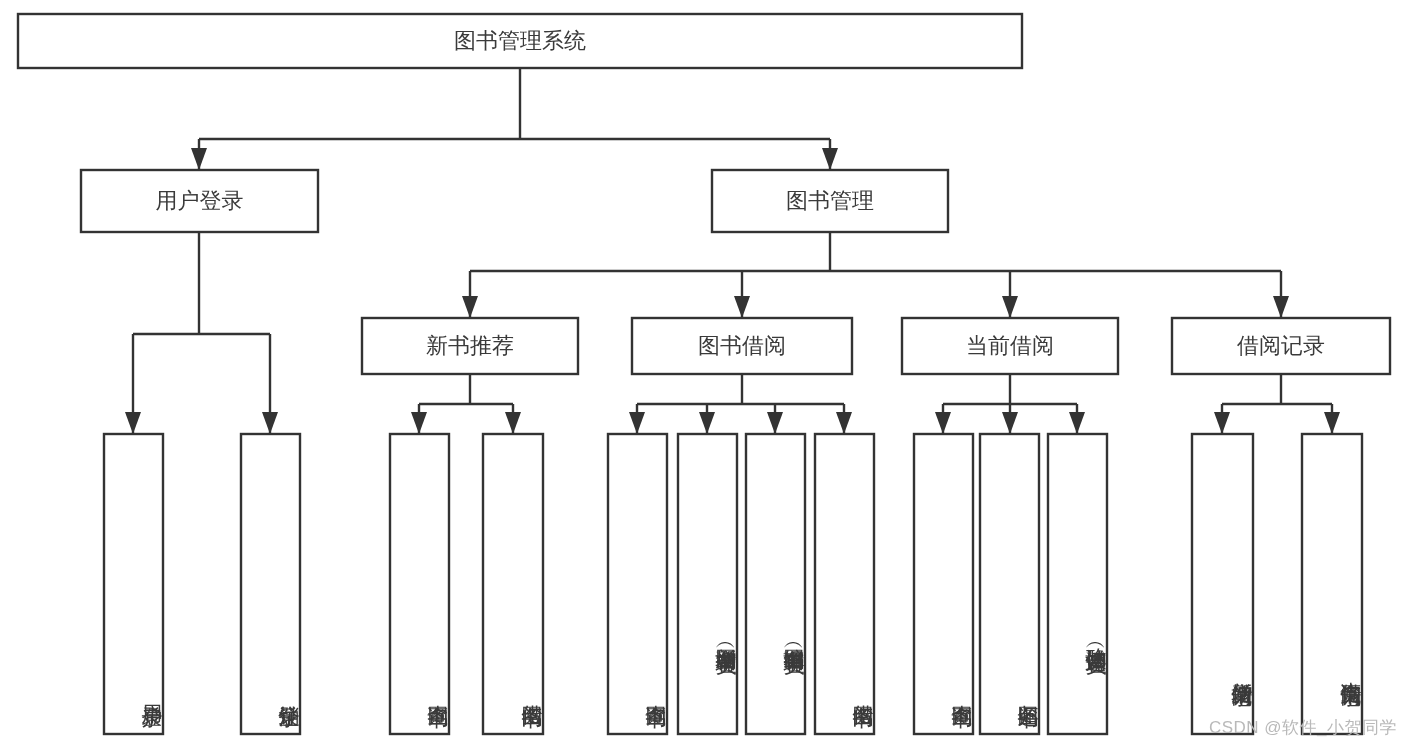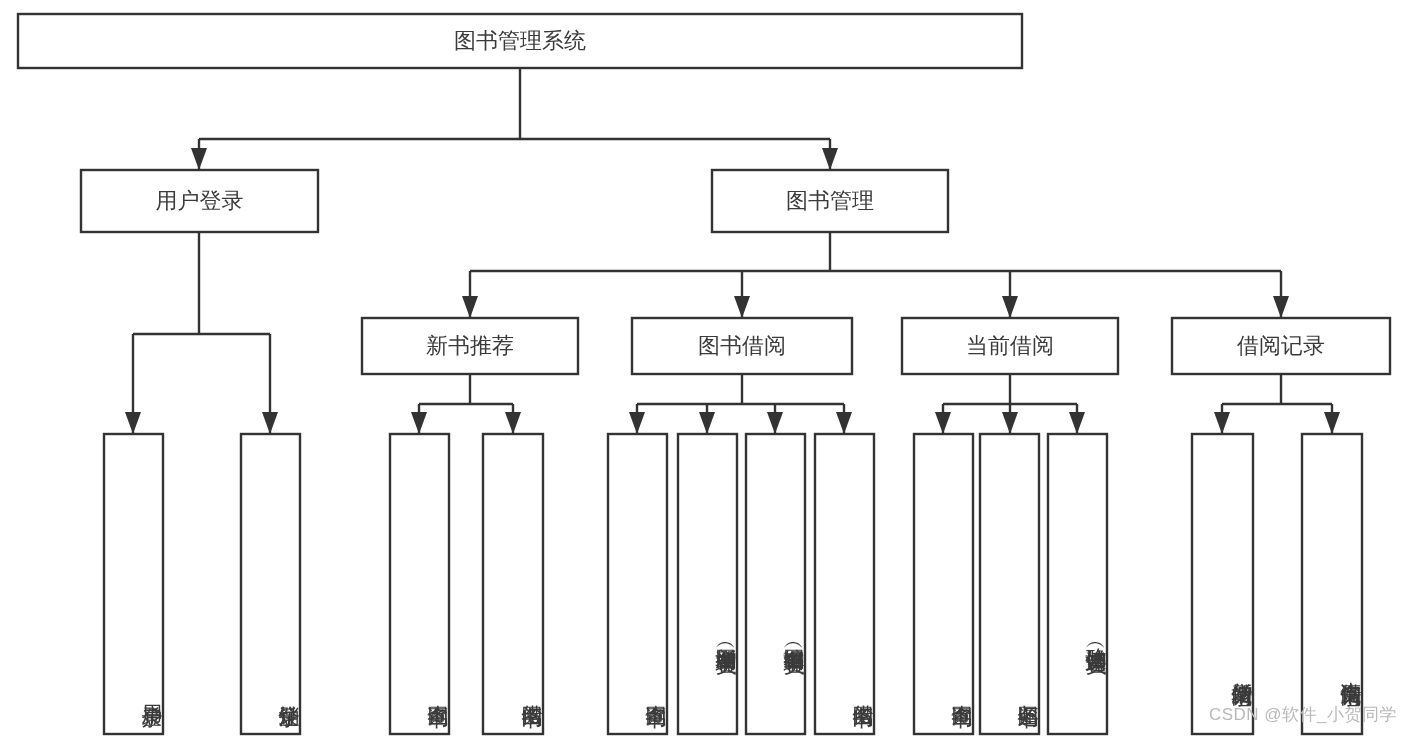--- a/index.html
+++ b/index.html
@@ -59,21 +59,21 @@
     letter-spacing: 1px;
     display: flex;
     align-items: flex-start;
     justify-content: center;
     white-space: nowrap;
     pointer-events: none;
   }
   .watermark {
     position: absolute;
     right: 8px;
-    bottom: 21px;
+    bottom: 8px;
     font-family: "Liberation Sans", "DejaVu Sans", sans-serif;
     font-size: 17px;
     color: #b9b9b9;
     letter-spacing: 0.5px;
     white-space: nowrap;
     user-select: none;
     margin-left: 37px;
   }
 </style>
 </head>

